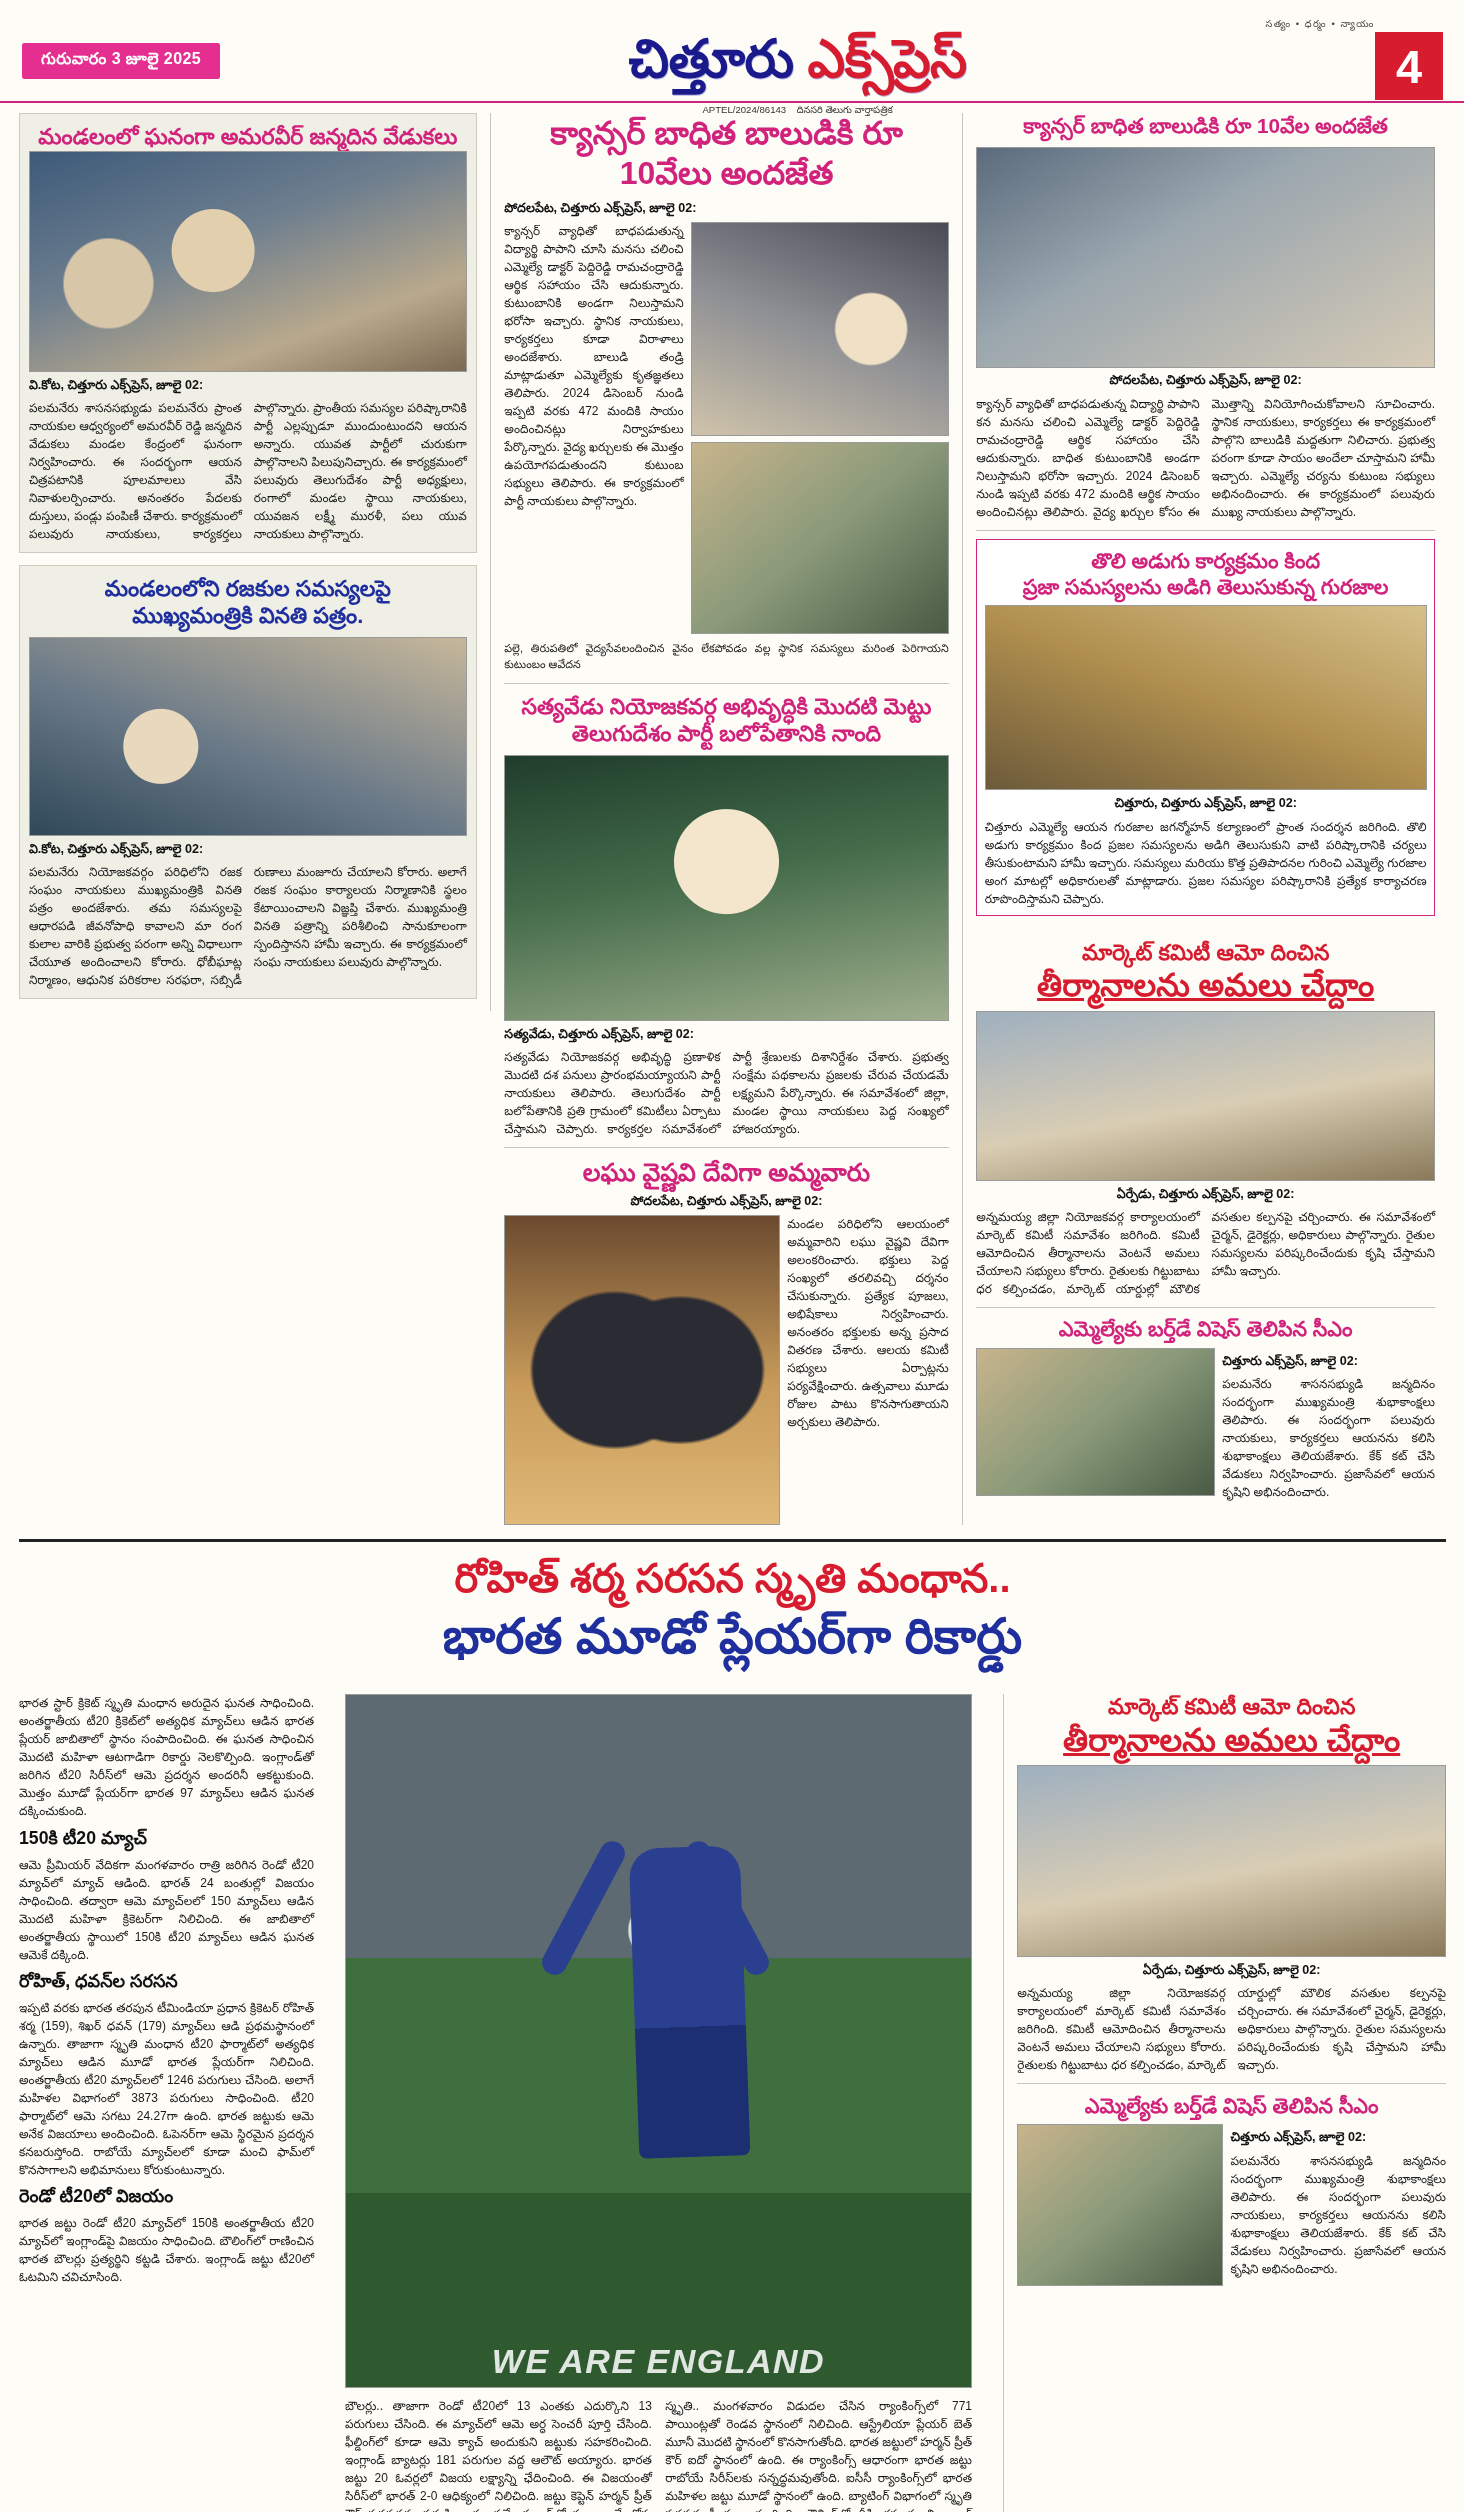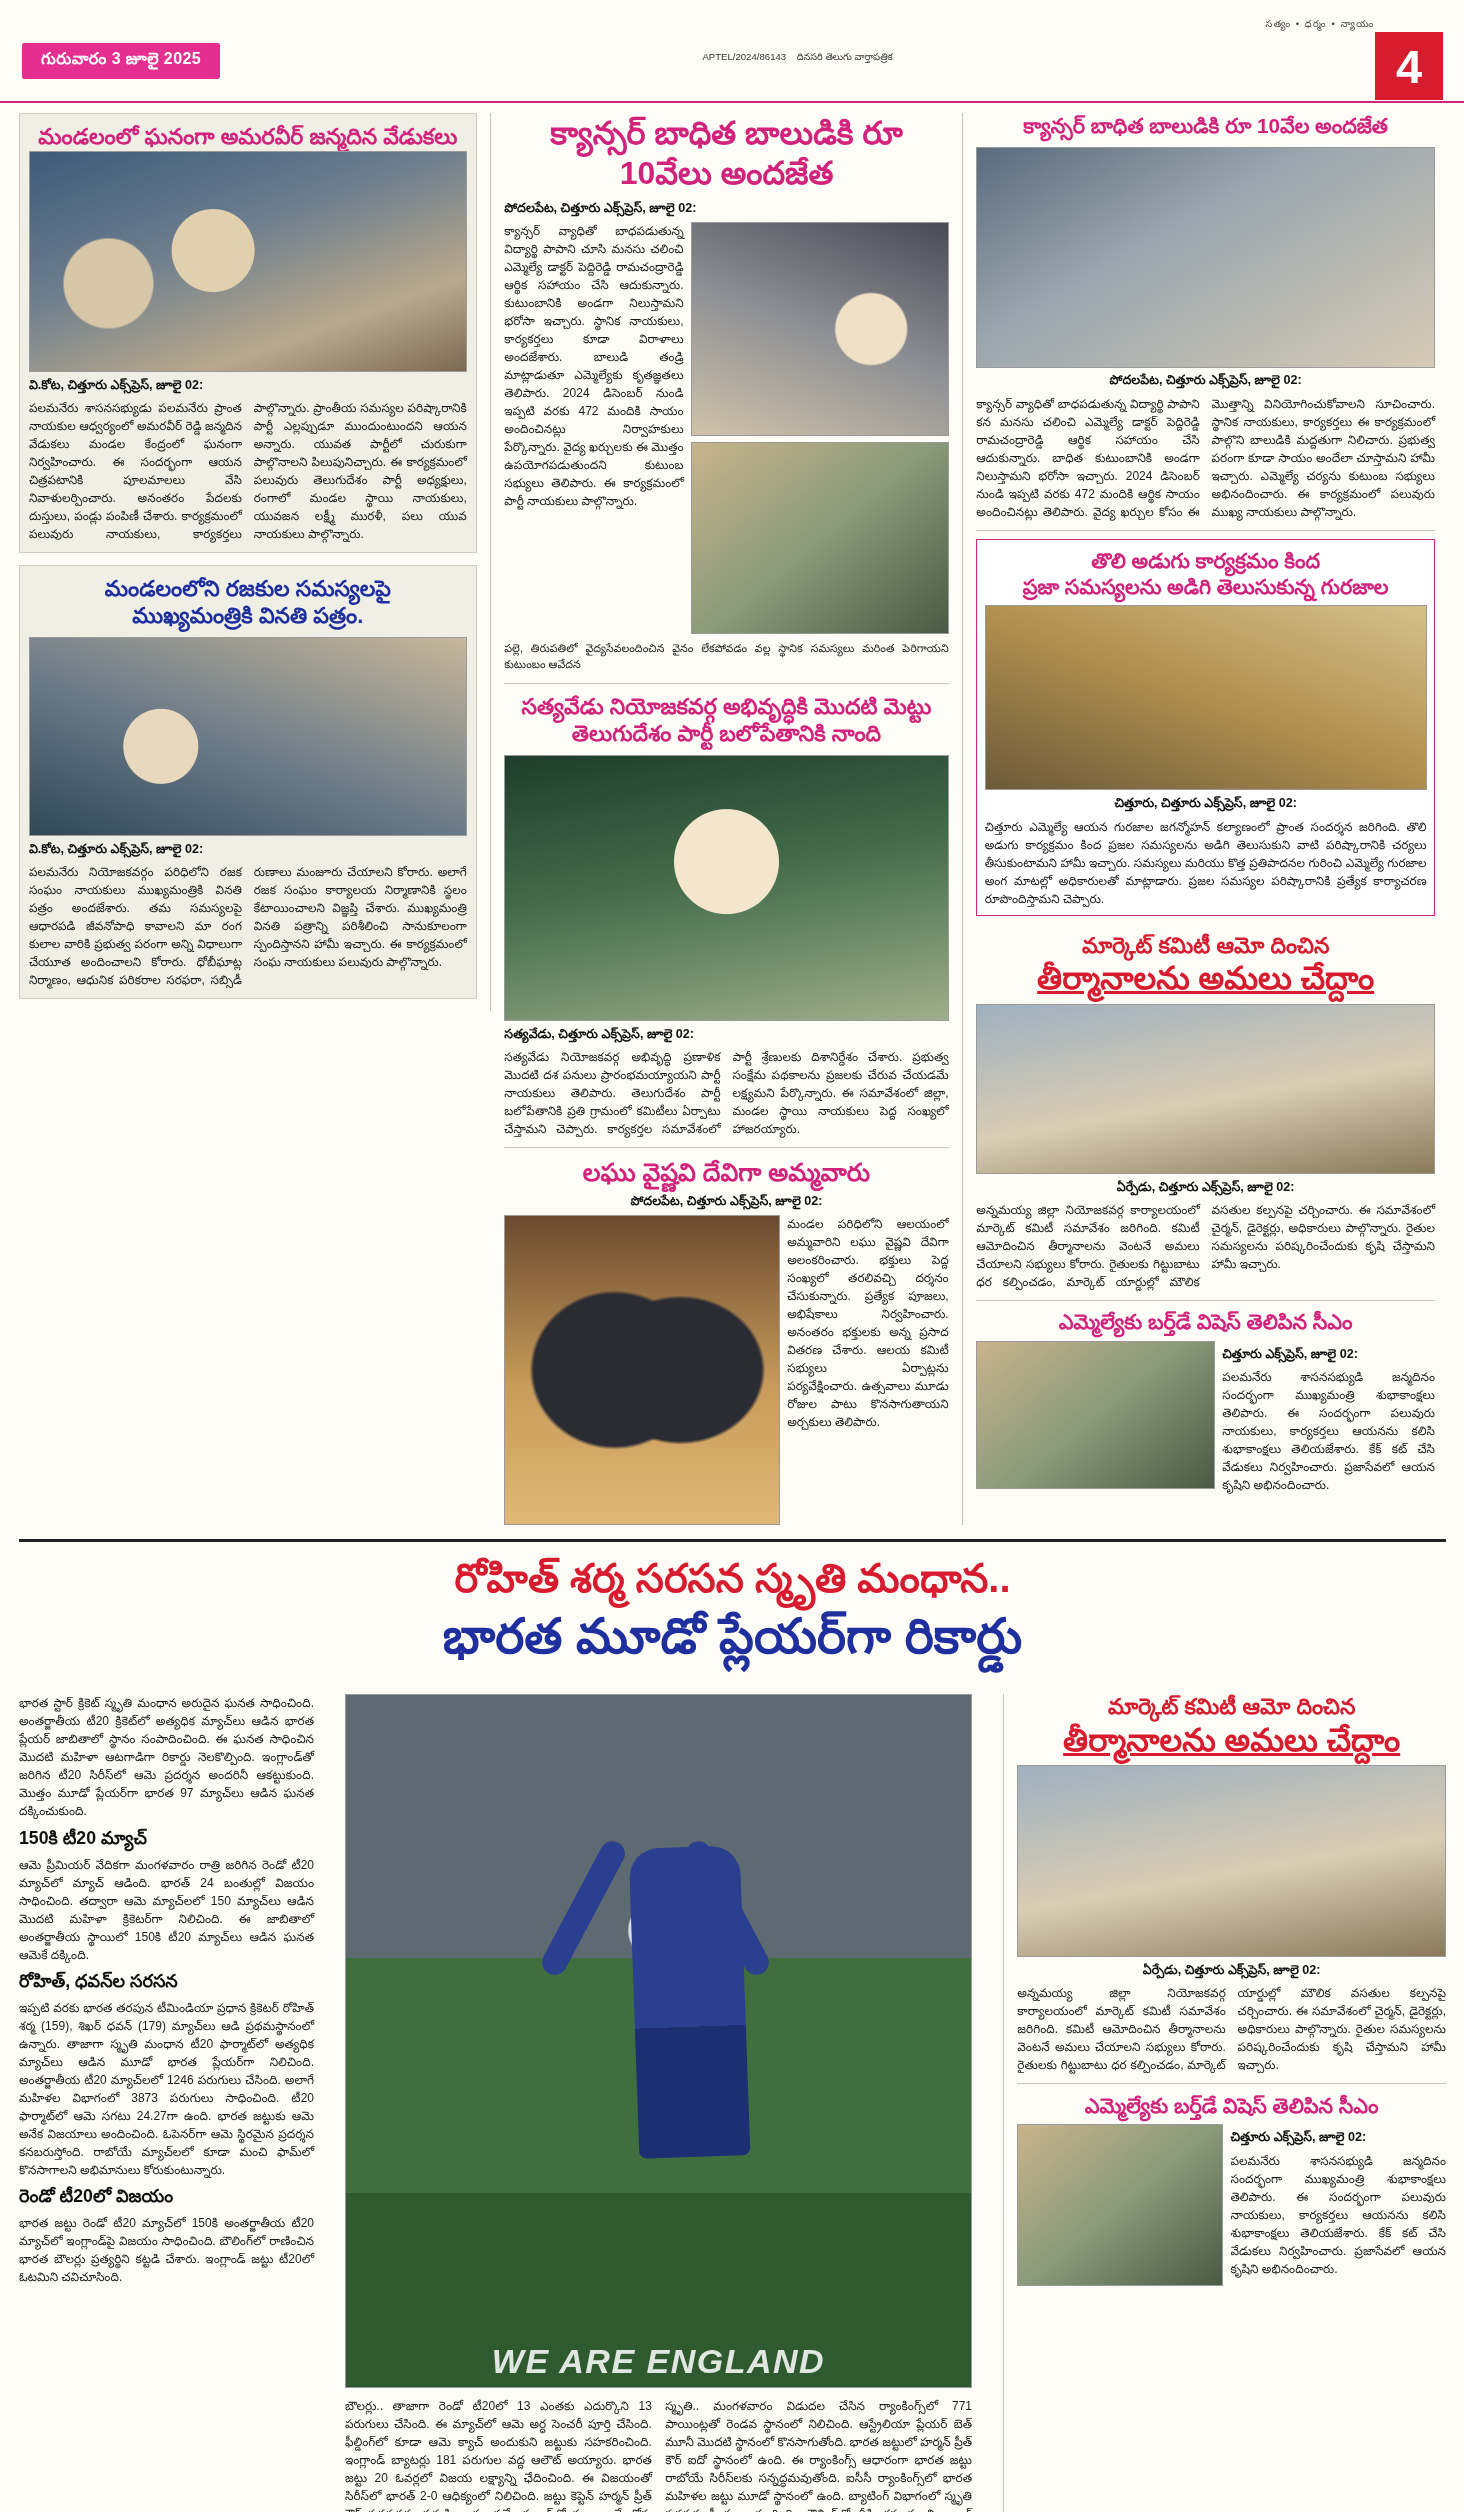--- a/index.html
+++ b/index.html
@@ -195,33 +195,37 @@
   .feature-head-1 { font-size:40px; }
   .feature-head-2 { font-size:49px; }
   .sub-head {
     font-size:17.7px; font-weight:bold; color:#111; margin:7.4px 0 3px 0;
   }
 
   
   .pink-box {
     border:1.5px solid #d2237c;
     padding:7.4px;
-    margin-bottom:17px;
+    margin-bottom:24px;
     background:#fff;
   }
 </style>
 </head>
 <body>
 
 <div class="page">
 
   <div class="masthead">
     <div class="date-badge">గురువారం 3 జూలై 2025</div>
     <div class="masthead-center">
       <div class="mast-top">సత్యం • ధర్మం • న్యాయం</div>
+      <div class="mast-title">
+        <span>చిత్తూరు</span>
+        <span class="red">ఎక్స్‌ప్రెస్</span>
+      </div>
       <div class="mast-sub">
         <span>APTEL/2024/86143</span>
         &nbsp;&nbsp;
         <span>దినసరి తెలుగు వార్తాపత్రిక</span>
       </div>
     </div>
     <div class="page-num">4</div>
   </div>
 
   <div class="content">

